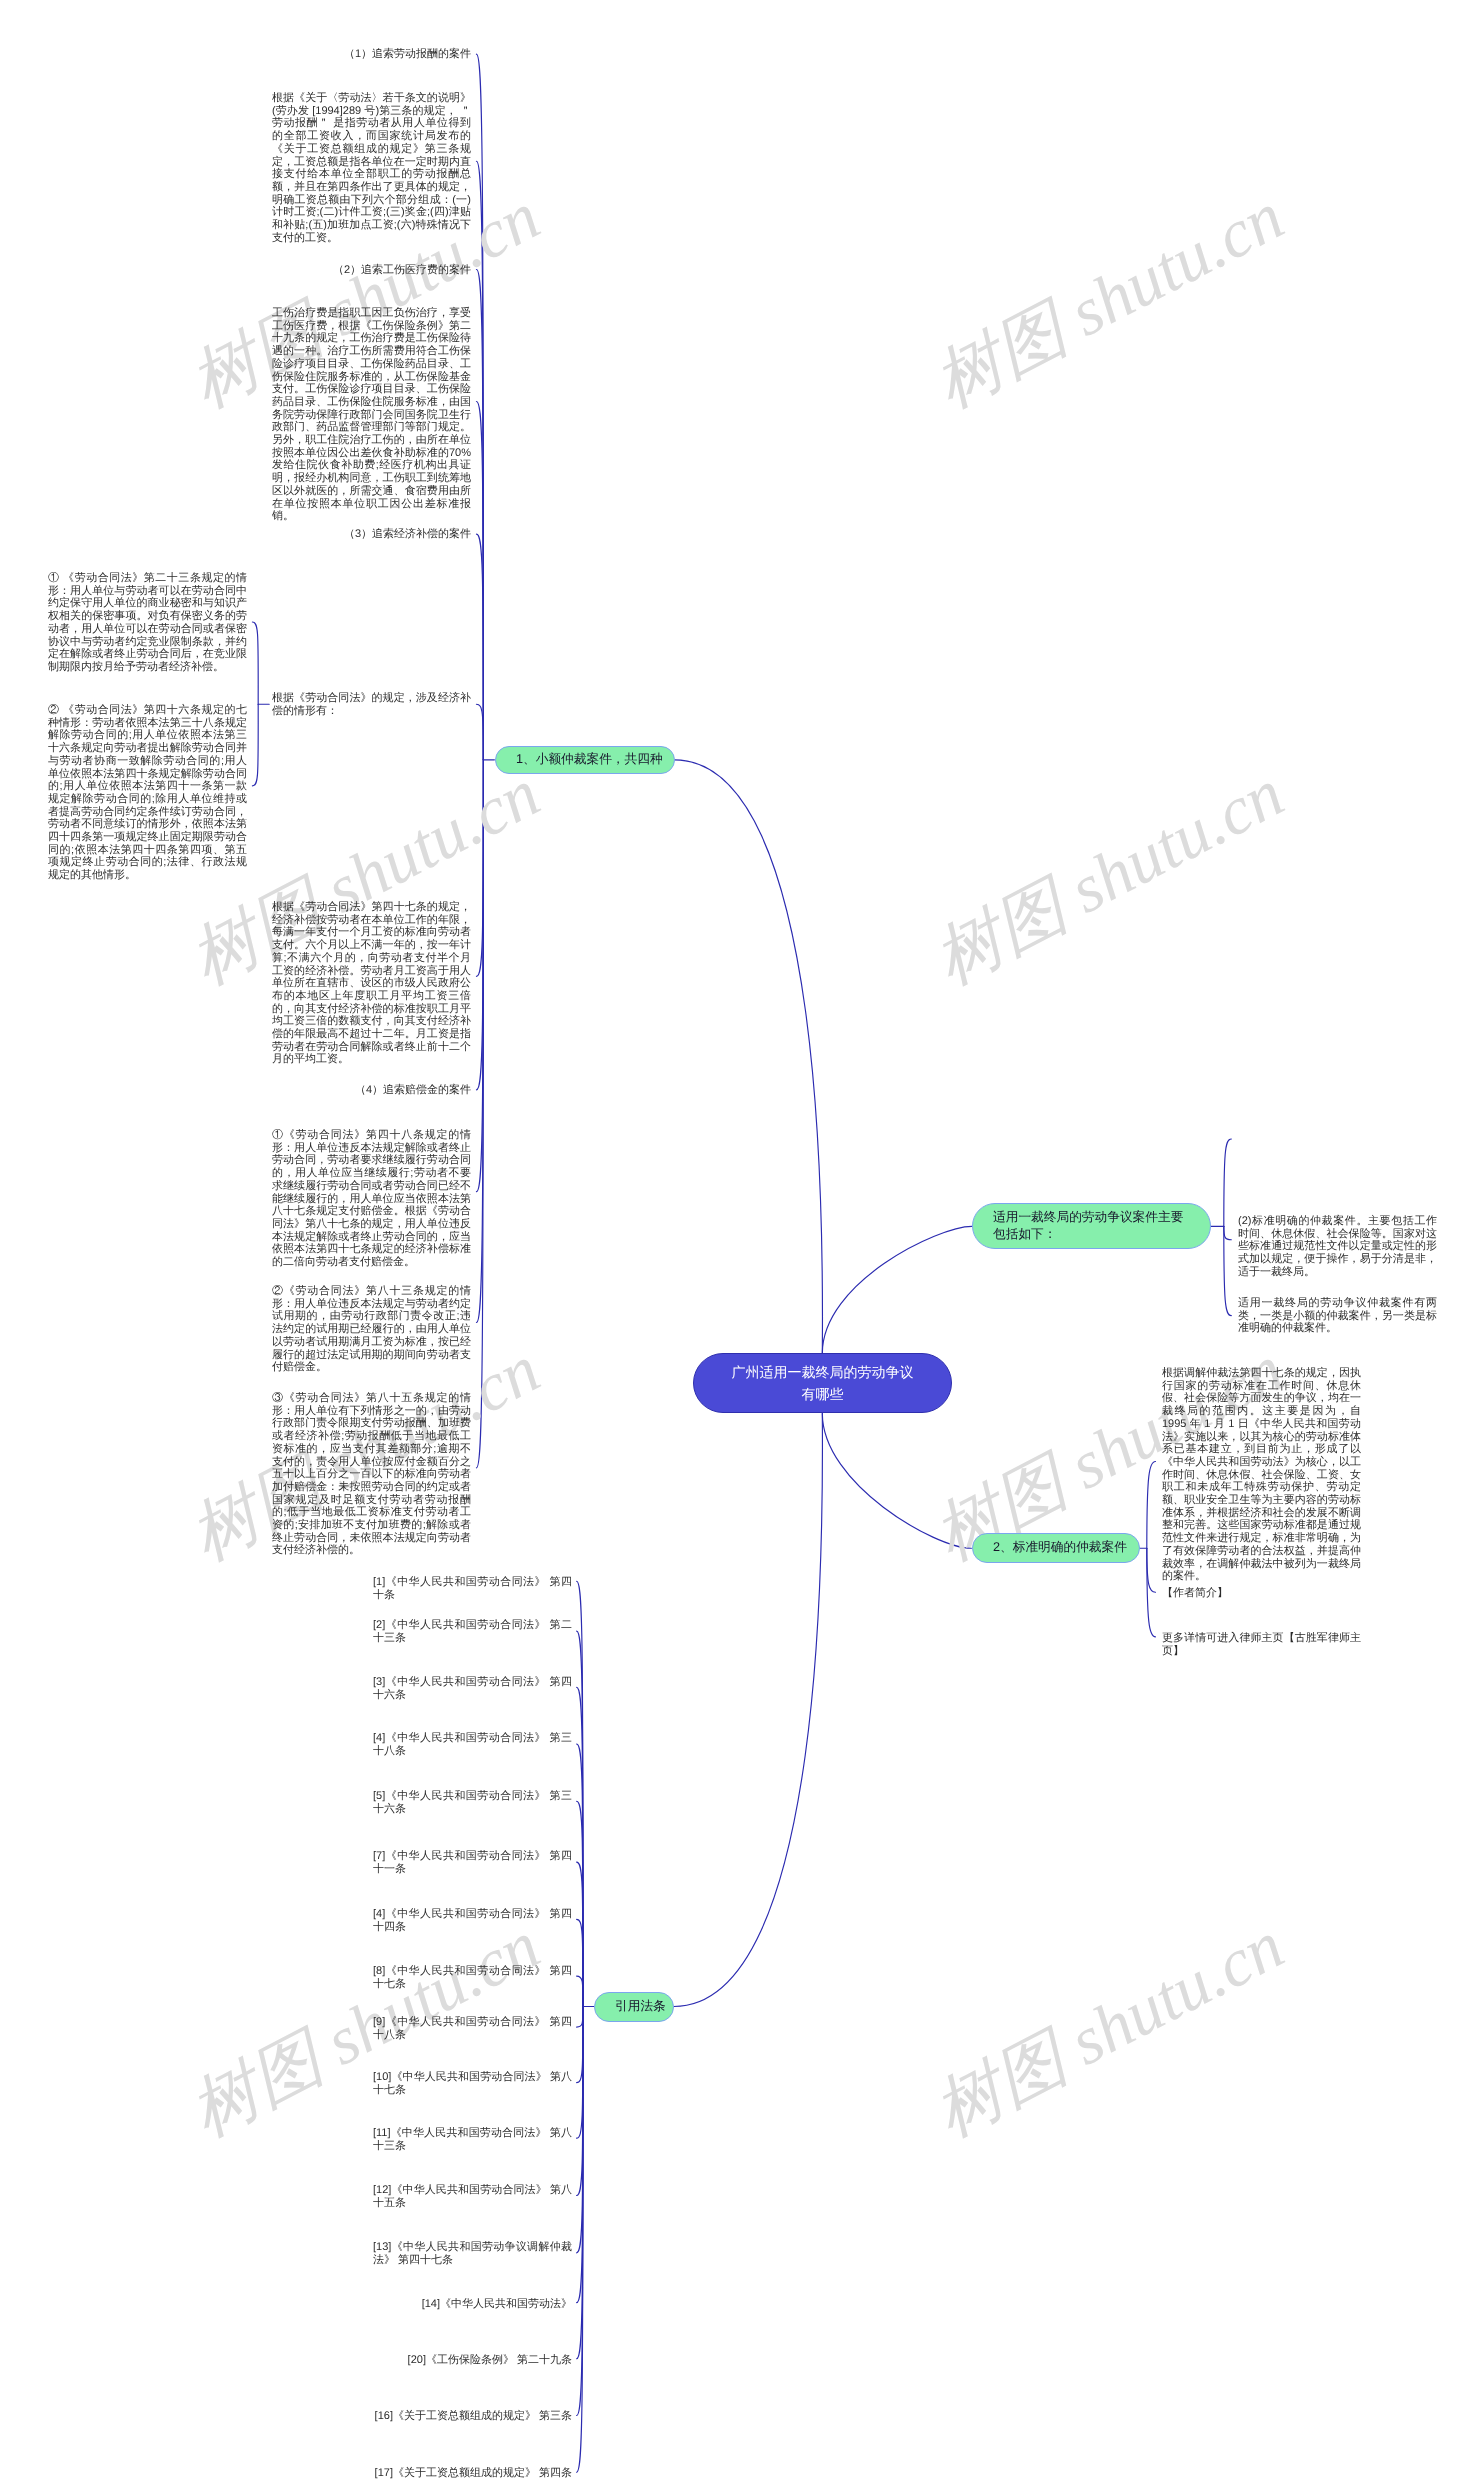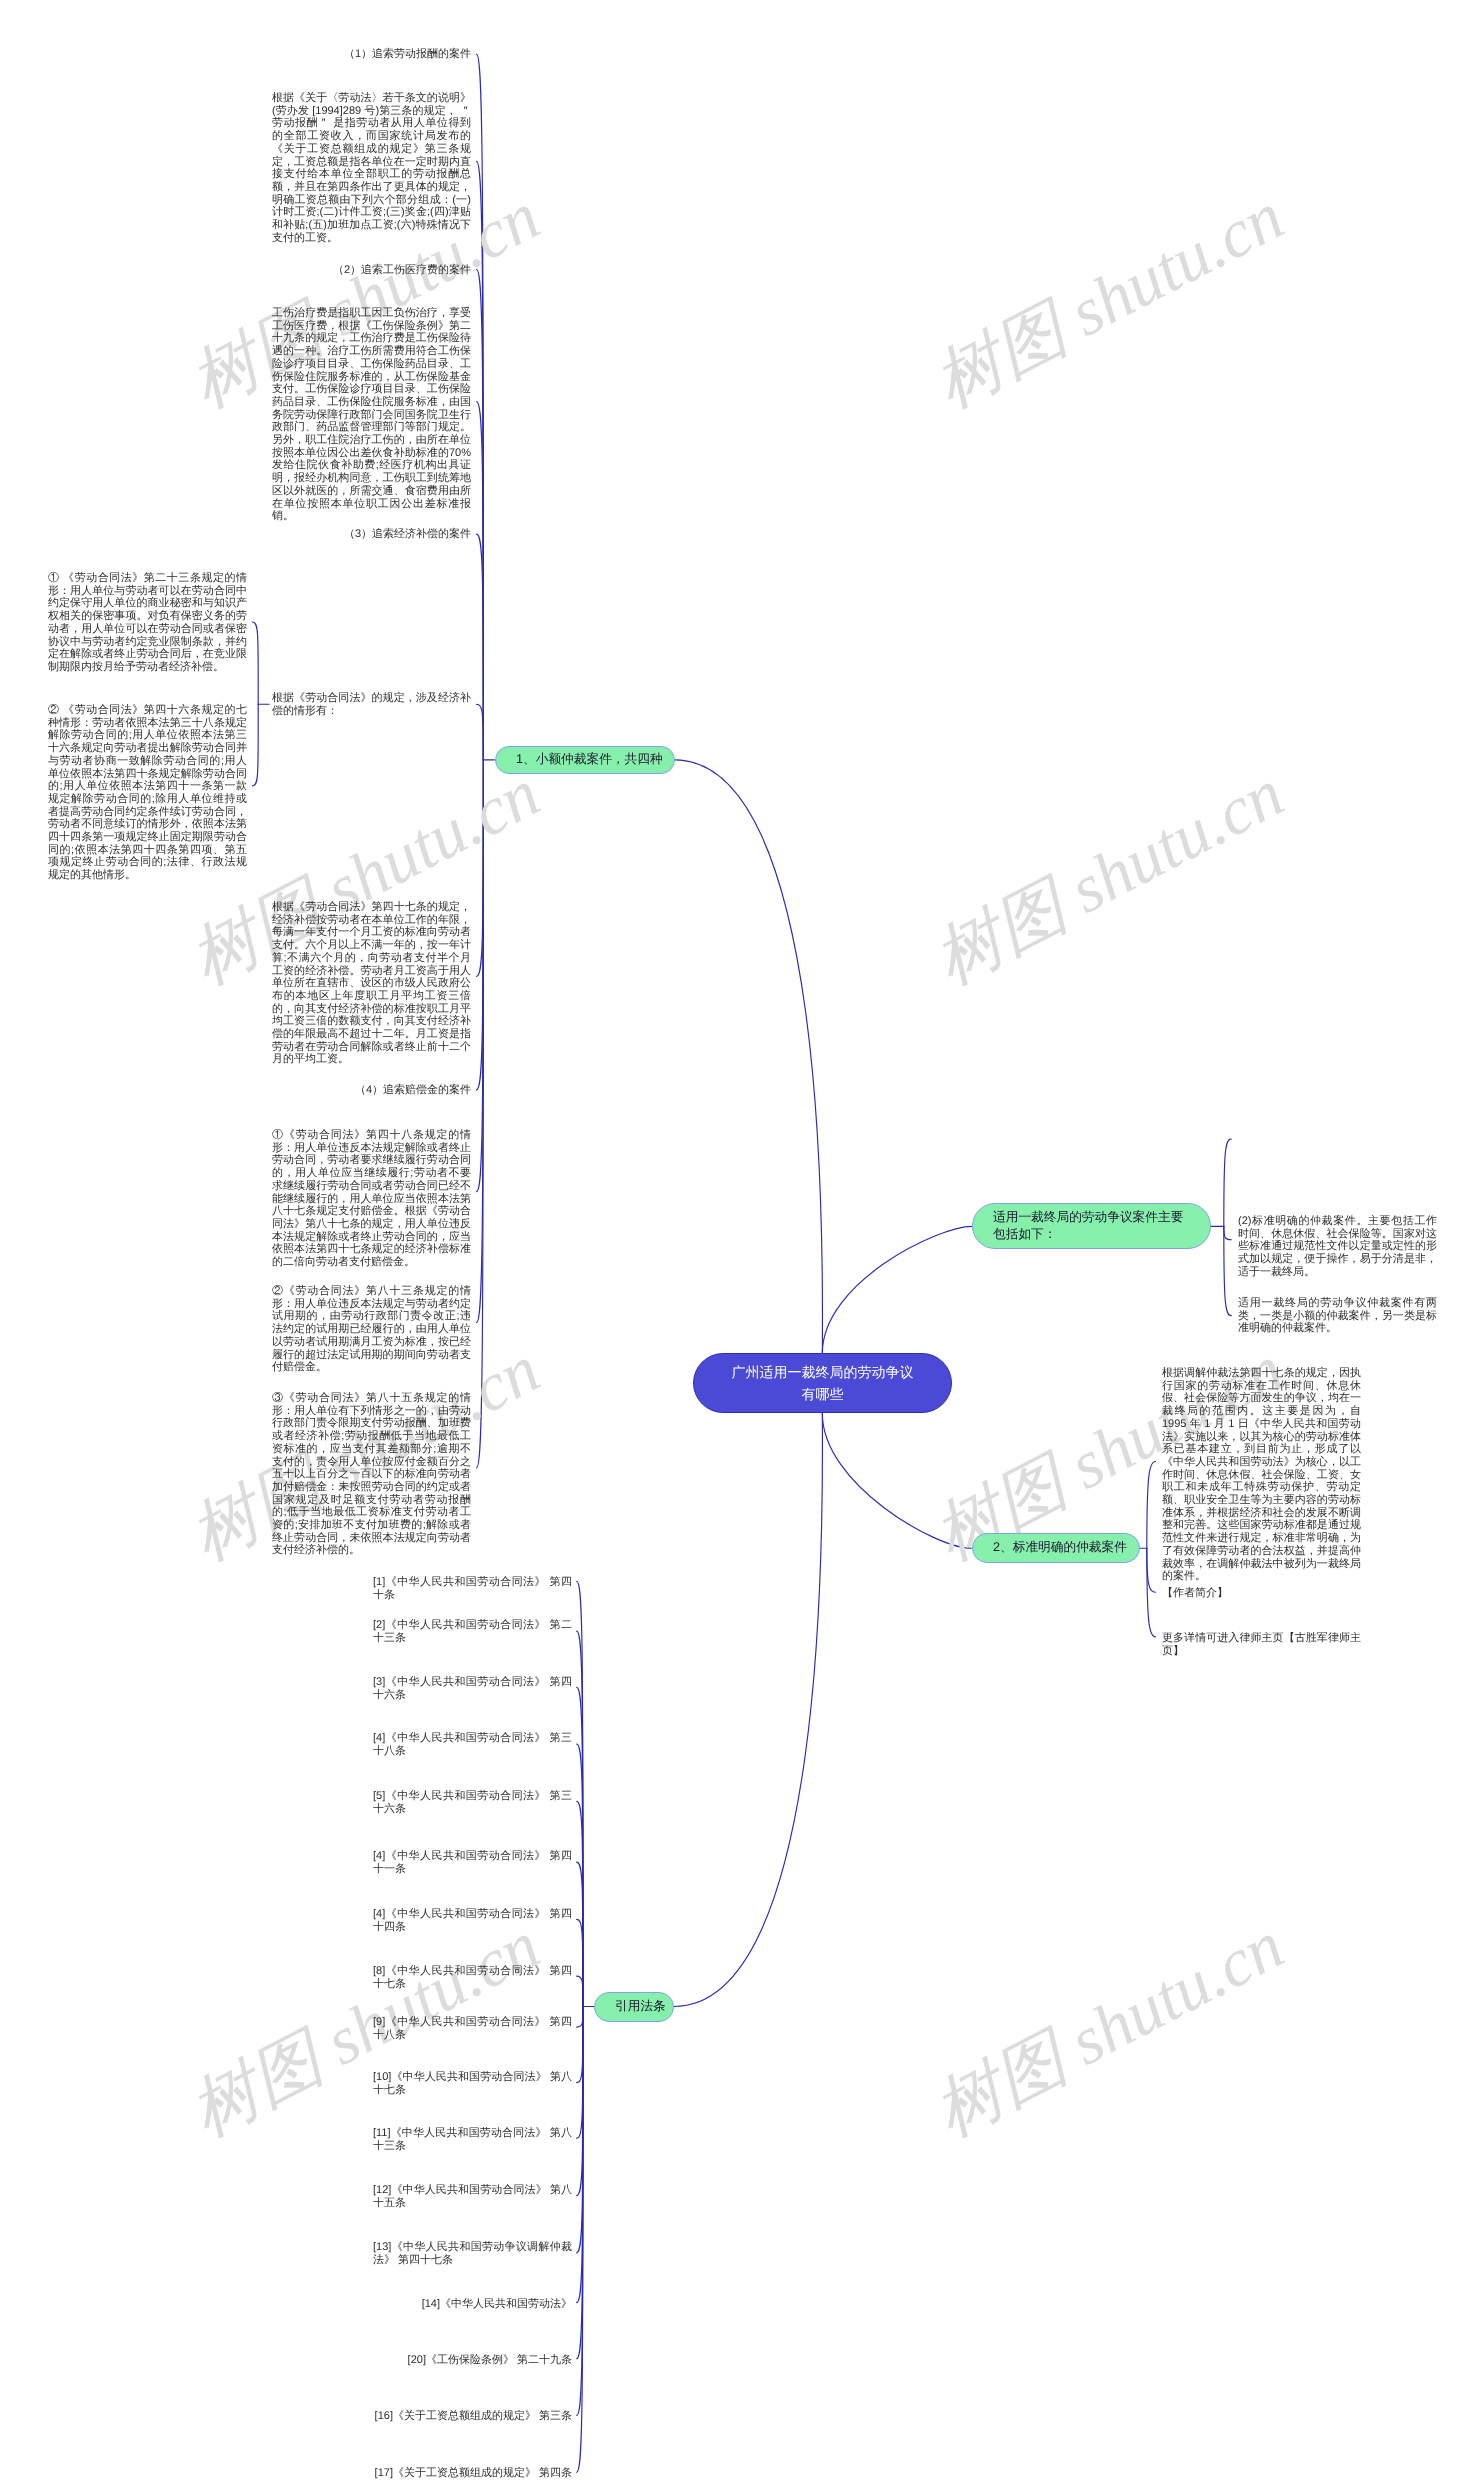--- a/index.html
+++ b/index.html
@@ -113,21 +113,21 @@
 <div class="leaf" style="left:1238px;top:1215px;max-width:199px;text-align:justify;text-justify:inter-character;">(2)标准明确的仲裁案件。主要包括工作时间、休息休假、社会保险等。国家对这些标准通过规范性文件以定量或定性的形式加以规定，便于操作，易于分清是非，适于一裁终局。</div>
 <div class="leaf" style="left:1238px;top:1297px;max-width:199px;text-align:justify;text-justify:inter-character;">适用一裁终局的劳动争议仲裁案件有两类，一类是小额的仲裁案件，另一类是标准明确的仲裁案件。</div>
 <div class="leaf" style="left:1162px;top:1367px;max-width:199px;text-align:justify;text-justify:inter-character;">根据调解仲裁法第四十七条的规定，因执行国家的劳动标准在工作时间、休息休假、社会保险等方面发生的争议，均在一裁终局的范围内。这主要是因为，自 1995 年 1 月 1 日《中华人民共和国劳动法》实施以来，以其为核心的劳动标准体系已基本建立，到目前为止，形成了以《中华人民共和国劳动法》为核心，以工作时间、休息休假、社会保险、工资、女职工和未成年工特殊劳动保护、劳动定额、职业安全卫生等为主要内容的劳动标准体系，并根据经济和社会的发展不断调整和完善。这些国家劳动标准都是通过规范性文件来进行规定，标准非常明确，为了有效保障劳动者的合法权益，并提高仲裁效率，在调解仲裁法中被列为一裁终局的案件。</div>
 <div class="leaf" style="left:1162px;top:1587px;max-width:199px;text-align:justify;text-justify:inter-character;">【作者简介】</div>
 <div class="leaf" style="left:1162px;top:1632px;max-width:199px;text-align:justify;text-justify:inter-character;">更多详情可进入律师主页【古胜军律师主页】</div>
 <div class="leaf" style="right:910px;top:1576px;max-width:199px;text-align:justify;text-justify:inter-character;">[1]《中华人民共和国劳动合同法》 第四十条</div>
 <div class="leaf" style="right:910px;top:1619px;max-width:199px;text-align:justify;text-justify:inter-character;">[2]《中华人民共和国劳动合同法》 第二十三条</div>
 <div class="leaf" style="right:910px;top:1676px;max-width:199px;text-align:justify;text-justify:inter-character;">[3]《中华人民共和国劳动合同法》 第四十六条</div>
 <div class="leaf" style="right:910px;top:1732px;max-width:199px;text-align:justify;text-justify:inter-character;">[4]《中华人民共和国劳动合同法》 第三十八条</div>
 <div class="leaf" style="right:910px;top:1790px;max-width:199px;text-align:justify;text-justify:inter-character;">[5]《中华人民共和国劳动合同法》 第三十六条</div>
-<div class="leaf" style="right:910px;top:1850px;max-width:199px;text-align:justify;text-justify:inter-character;">[4]《中华人民共和国劳动合同法》 第四十一条</div>
+<div class="leaf" style="right:910px;top:1850px;max-width:199px;text-align:justify;text-justify:inter-character;">[7]《中华人民共和国劳动合同法》 第四十一条</div>
 <div class="leaf" style="right:910px;top:1908px;max-width:199px;text-align:justify;text-justify:inter-character;">[4]《中华人民共和国劳动合同法》 第四十四条</div>
 <div class="leaf" style="right:910px;top:1965px;max-width:199px;text-align:justify;text-justify:inter-character;">[8]《中华人民共和国劳动合同法》 第四十七条</div>
 <div class="leaf" style="right:910px;top:2016px;max-width:199px;text-align:justify;text-justify:inter-character;">[9]《中华人民共和国劳动合同法》 第四十八条</div>
 <div class="leaf" style="right:910px;top:2071px;max-width:199px;text-align:justify;text-justify:inter-character;">[10]《中华人民共和国劳动合同法》 第八十七条</div>
 <div class="leaf" style="right:910px;top:2127px;max-width:199px;text-align:justify;text-justify:inter-character;">[11]《中华人民共和国劳动合同法》 第八十三条</div>
 <div class="leaf" style="right:910px;top:2184px;max-width:199px;text-align:justify;text-justify:inter-character;">[12]《中华人民共和国劳动合同法》 第八十五条</div>
 <div class="leaf" style="right:910px;top:2241px;max-width:199px;text-align:justify;text-justify:inter-character;">[13]《中华人民共和国劳动争议调解仲裁法》 第四十七条</div>
 <div class="leaf" style="right:910px;top:2298px;max-width:199px;text-align:justify;text-justify:inter-character;">[14]《中华人民共和国劳动法》</div>
 <div class="leaf" style="right:910px;top:2354px;max-width:199px;text-align:justify;text-justify:inter-character;">[20]《工伤保险条例》 第二十九条</div>
 <div class="leaf" style="right:910px;top:2410px;max-width:199px;text-align:justify;text-justify:inter-character;">[16]《关于工资总额组成的规定》 第三条</div>

